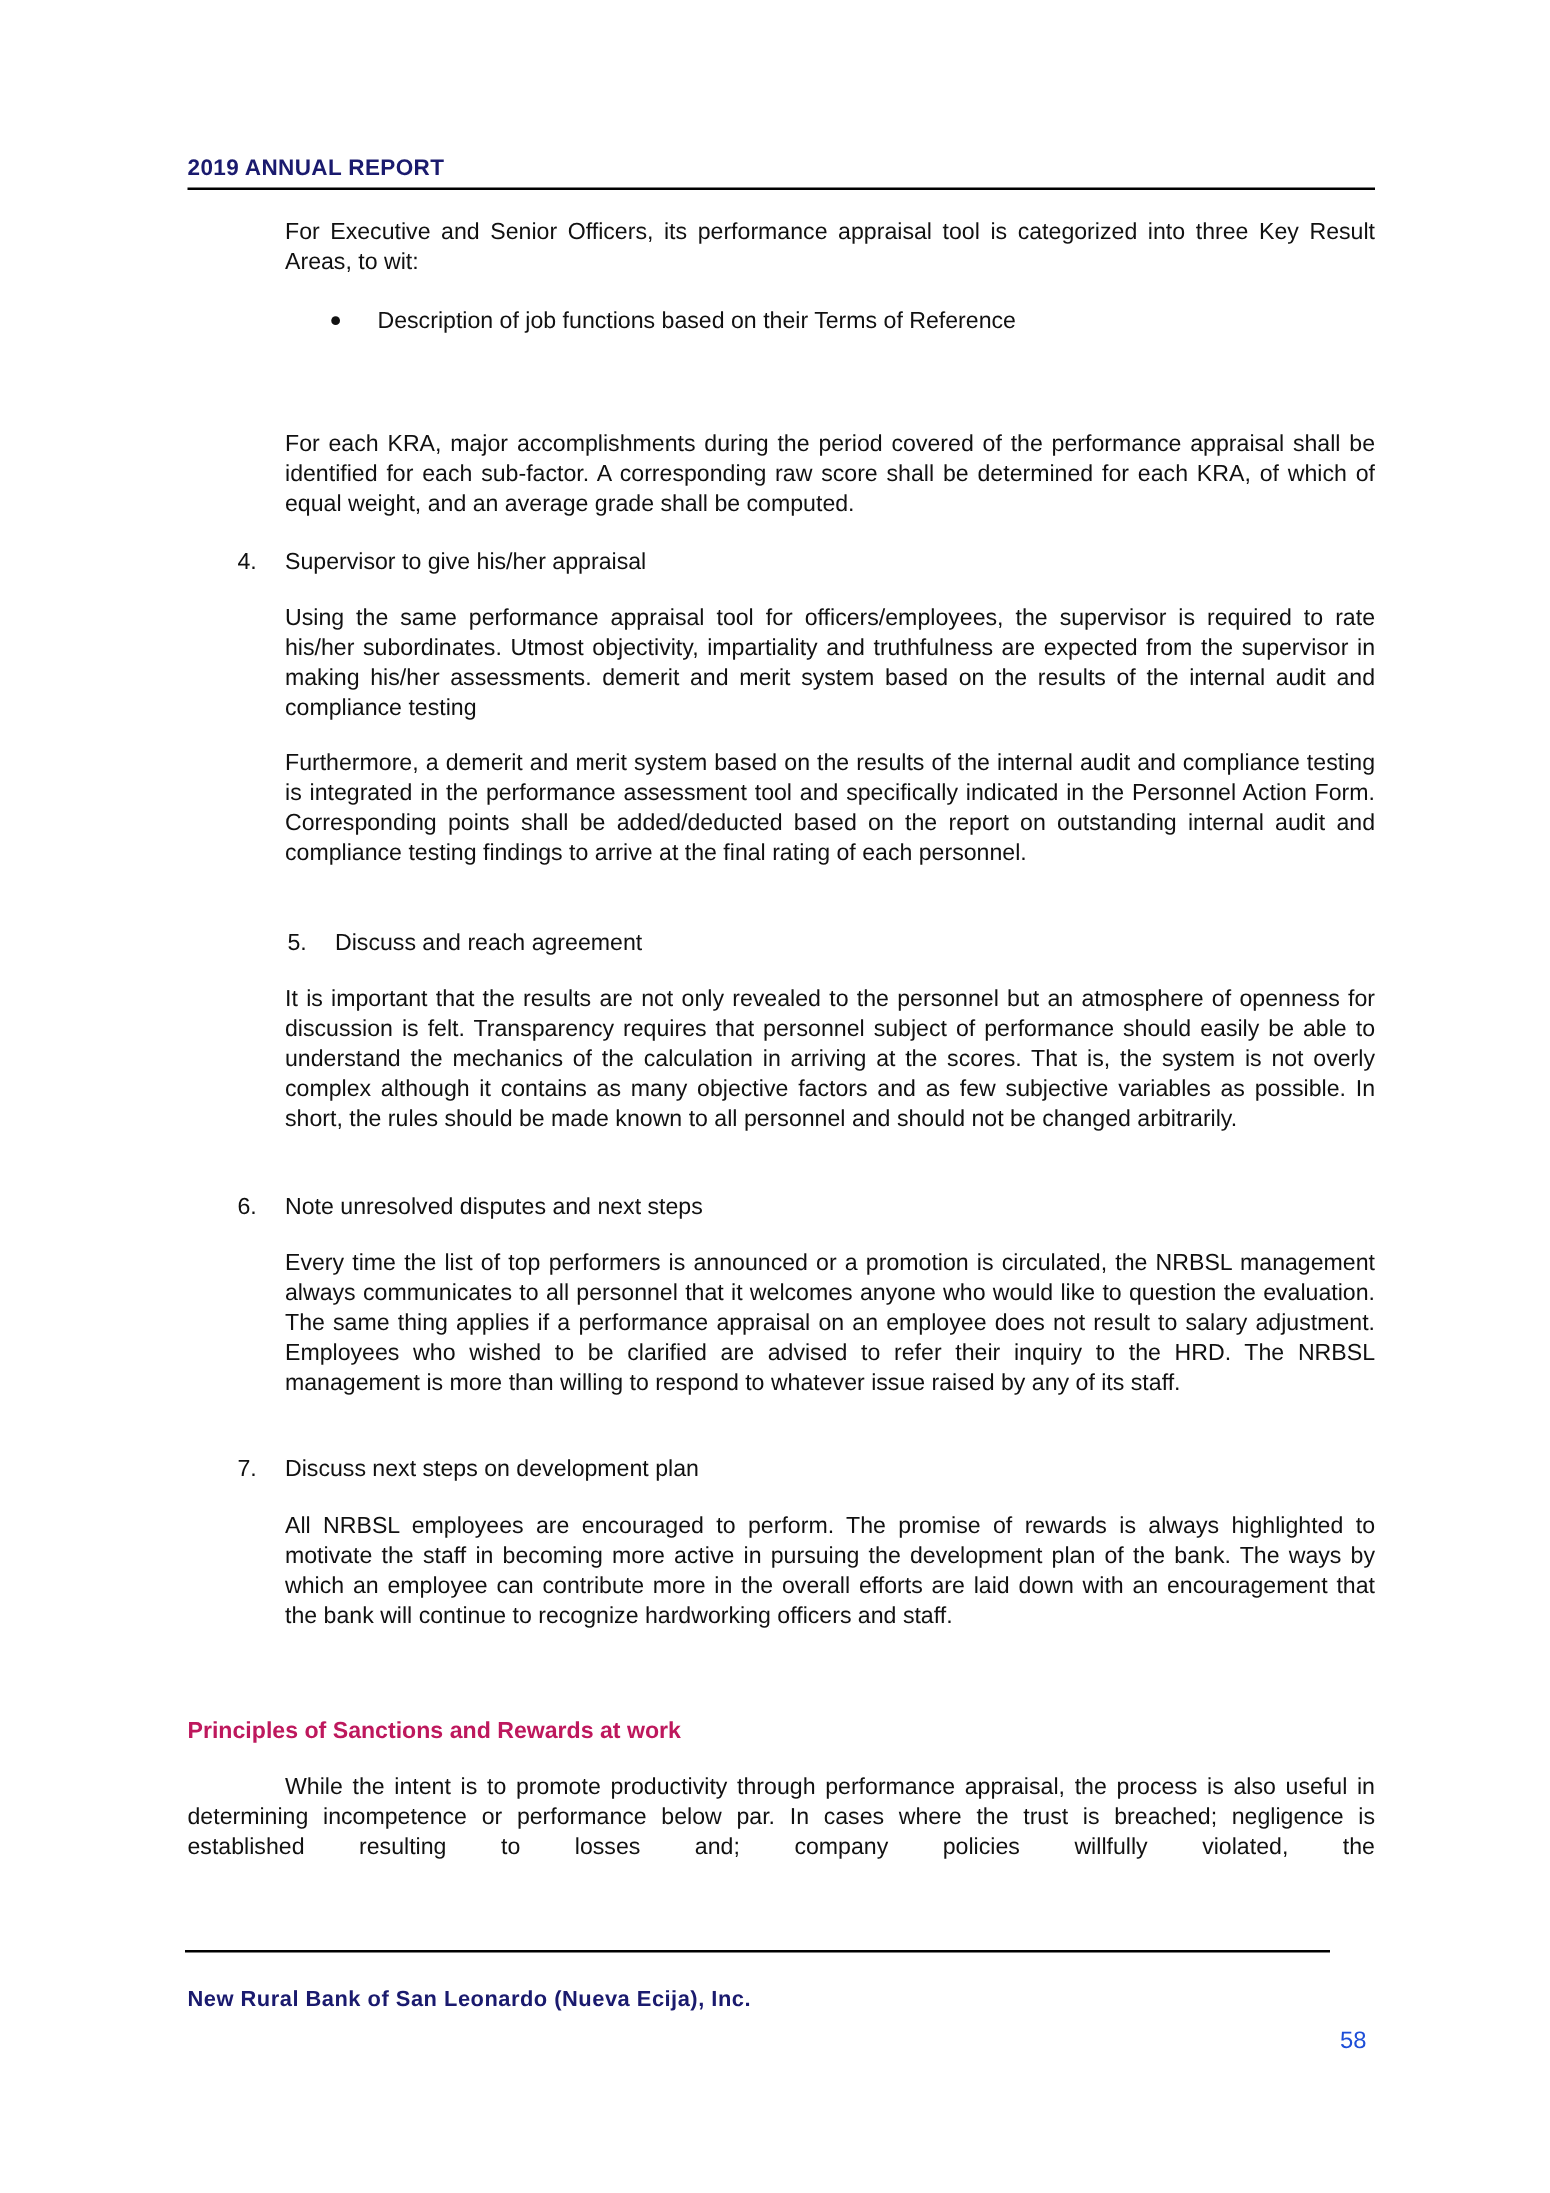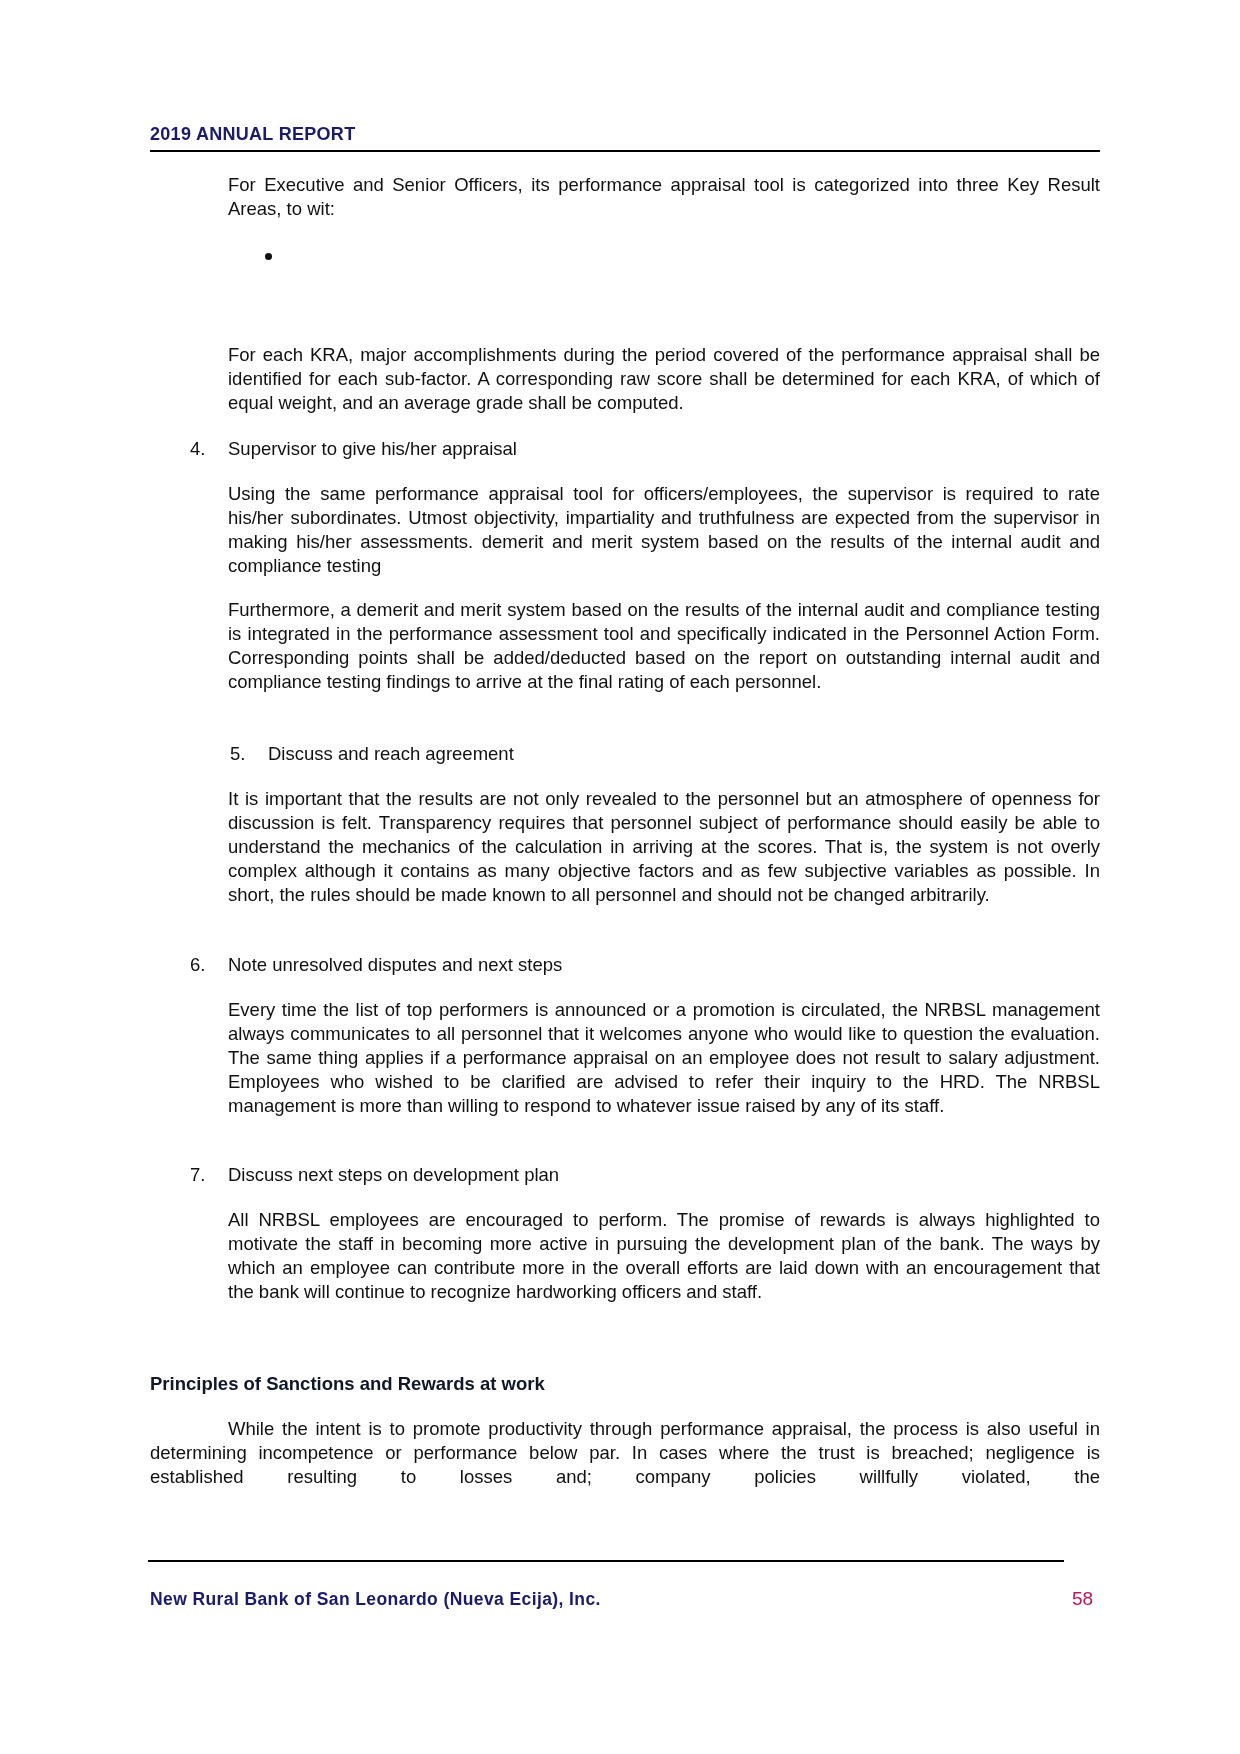--- a/index.html
+++ b/index.html
@@ -8,38 +8,38 @@
   .abs { position:absolute; }
   .hdr-title { left:150px; top:124px; font-size:18px; font-weight:bold; color:#1a1a6e; letter-spacing:0.3px; }
   .hdr-rule { left:150px; top:150px; width:950px; height:2px; background:#000; }
   .para { position:absolute; left:228px; width:872px; font-size:18.5px; line-height:24px;
           text-align:justify; color:#111; }
   .bullets { position:absolute; left:265px; top:244px; font-size:18.5px; line-height:24.5px; margin:0; padding:0; list-style:none; }
   .bullets li { position:relative; padding-left:37px; }
   .bullets li .dot { position:absolute; left:0; top:9px; width:7px; height:7px; border-radius:50%; background:#111; }
   .item { position:absolute; left:190px; font-size:18.5px; line-height:24px; }
   .item .num { display:inline-block; width:38px; }
-  .sec-head { left:150px; top:1373px; font-size:18.5px; font-weight:bold; color:#0f172a; }
+  .sec-head { left:150px; top:1373px; font-size:18.5px; font-weight:bold; color:#be185d; }
   .last-para { position:absolute; left:150px; width:950px; top:1417px; font-size:18.5px; line-height:24px; text-align:justify; }
   .last-para .indent { display:inline-block; width:78px; }
   .justify-last { text-align-last:justify; }
   .ftr-rule { left:148px; top:1560px; width:916px; height:2px; background:#000; }
   .ftr-text { left:150px; top:1589px; font-size:17.5px; font-weight:bold; color:#1a1a6e; letter-spacing:0.4px; }
-  .ftr-page { left:1072px; top:1588px; font-size:19px; color:#be185d; }
+  .ftr-page { left:1072px; top:1622px; font-size:19px; color:#1d4ed8; }
 </style>
 </head>
 <body>
 
 <div class="abs hdr-title">2019 ANNUAL REPORT</div>
 <div class="abs hdr-rule"></div>
 
 <div class="para" style="top:173px;">For Executive and Senior Officers, its performance appraisal tool is categorized into three Key Result Areas, to wit:</div>
 
 <ul class="bullets">
-  <li><span class="dot"></span></li>
+  <li><span class="dot"></span><span>Description of job functions based on their Terms of Reference</span></li>
 </ul>
 
 <div class="para" style="top:343px;">For each KRA, major accomplishments during the period covered of the performance appraisal shall be identified for each sub-factor. A corresponding raw score shall be determined for each KRA, of which of equal weight, and an average grade shall be computed.</div>
 
 <div class="item" style="top:437px;">
   <span class="num">4.</span><span>Supervisor to give his/her appraisal</span>
 </div>
 <div class="para" style="top:482px;">Using the same performance appraisal tool for officers/employees, the supervisor is required to rate his/her subordinates. Utmost objectivity, impartiality and truthfulness are expected from the supervisor in making his/her assessments. demerit and merit system based on the results of the internal audit and compliance testing</div>
 <div class="para" style="top:598px;">Furthermore, a demerit and merit system based on the results of the internal audit and compliance testing is integrated in the performance assessment tool and specifically indicated in the Personnel Action Form. Corresponding points shall be added/deducted based on the report on outstanding internal audit and compliance testing findings to arrive at the final rating of each personnel.</div>
 

